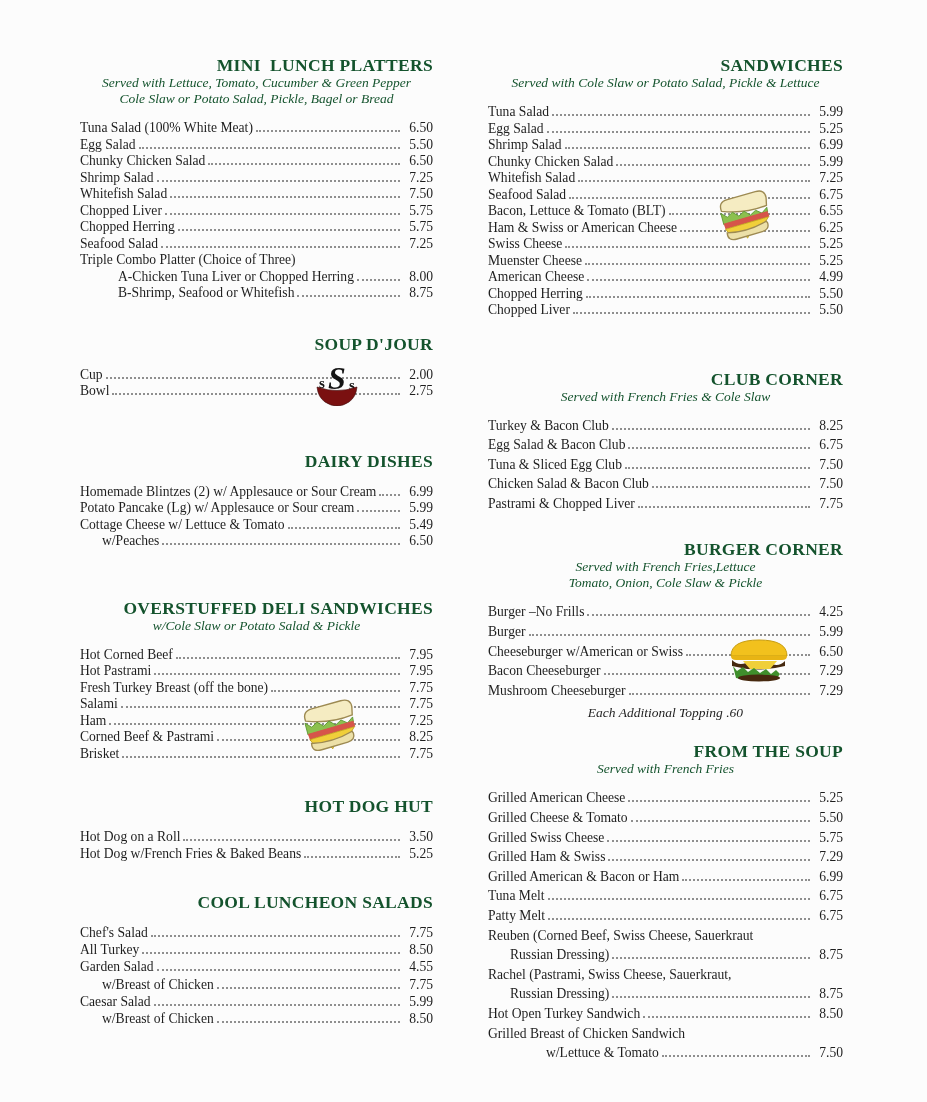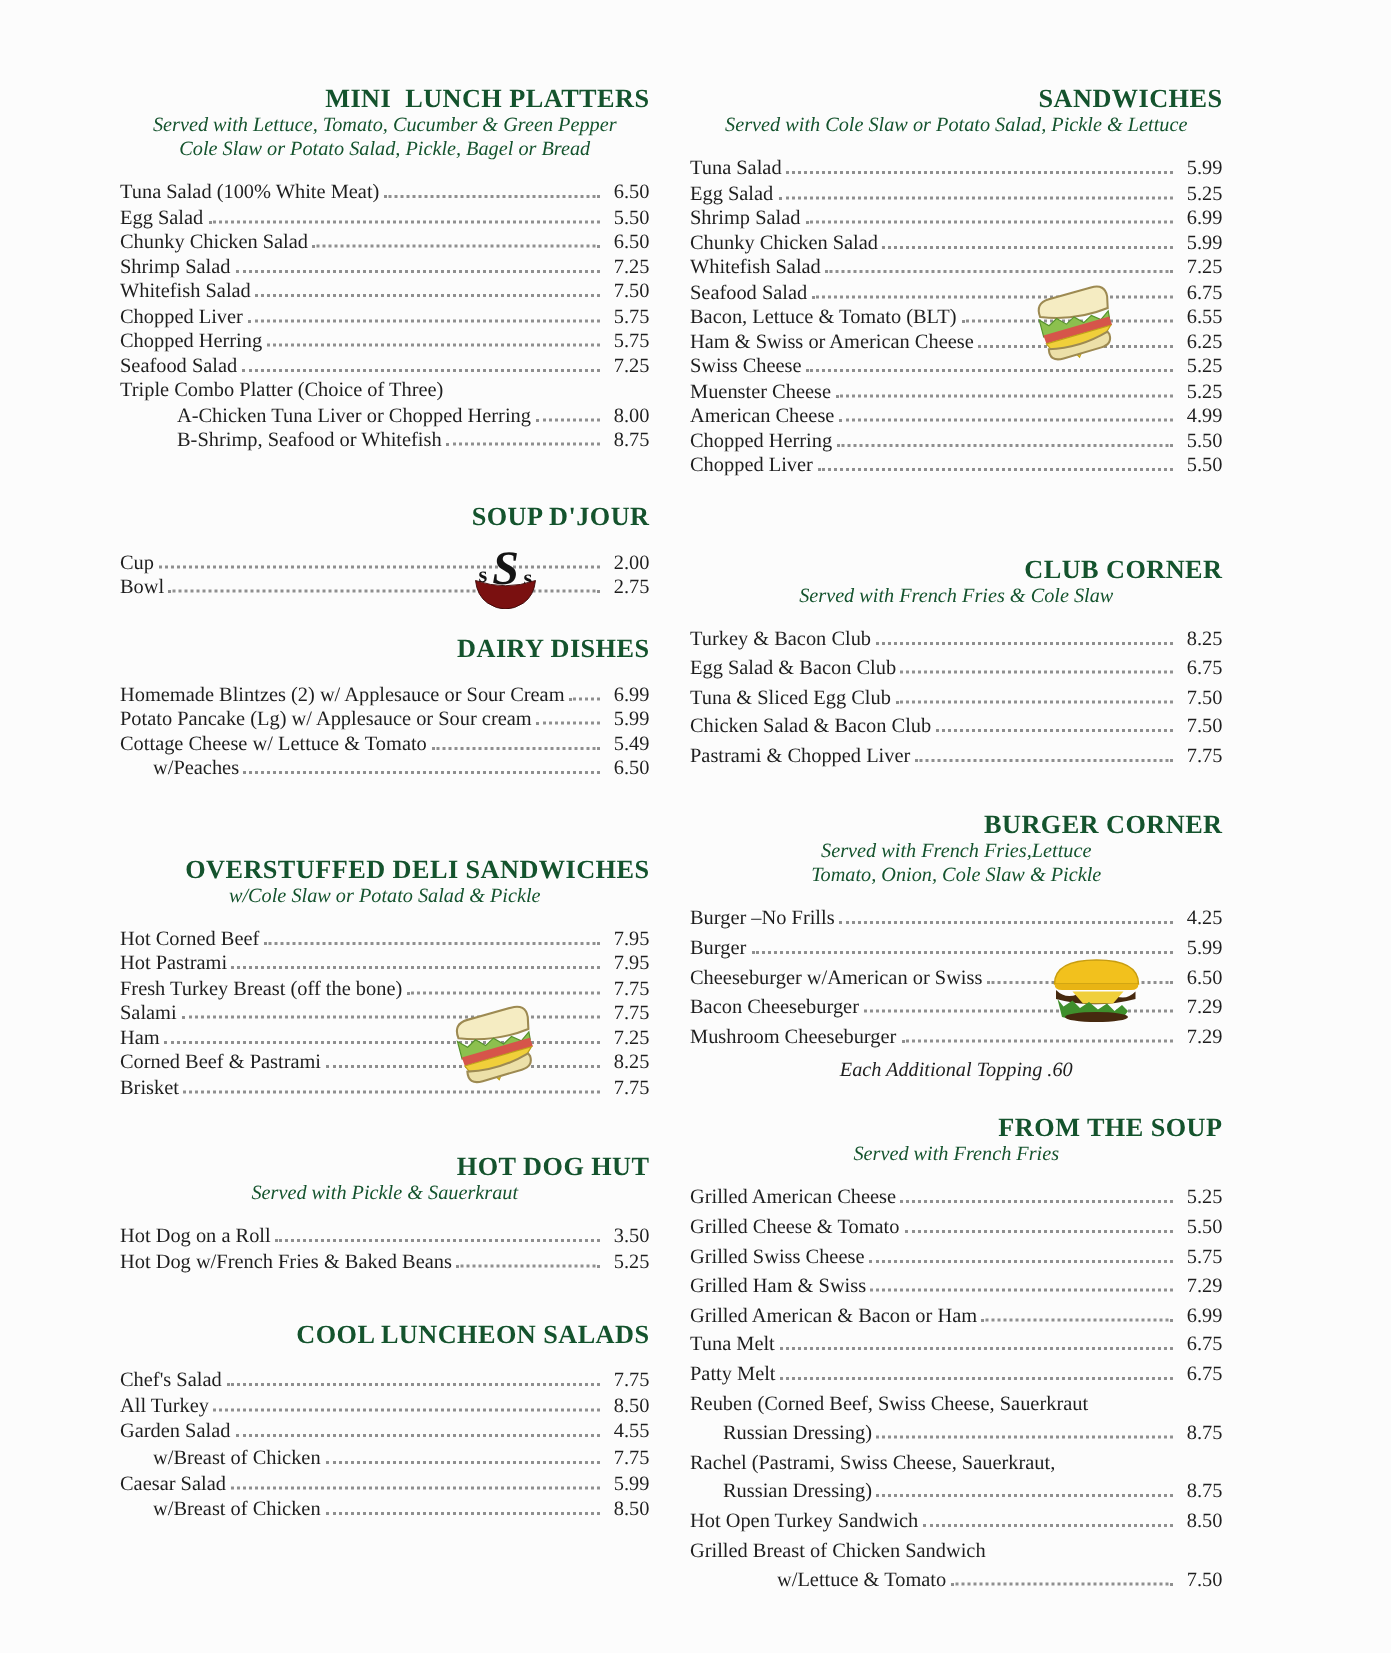--- a/index.html
+++ b/index.html
@@ -6,21 +6,21 @@
   body{
     width:927px;height:1102px;
     background:#fcfcfc;
     color:#1e1e1e;
     font-family:"Liberation Serif", serif;
     position:relative;overflow:hidden;
   }
   .page{position:absolute;inset:0;}
   .col{position:absolute;top:55px;}
   .col-left{left:80px;width:353px;}
-  .col-right{left:460px;width:355px;}
+  .col-right{left:488px;width:355px;}
 
   .menu-section{position:relative;}
   .section-title{
     font-weight:bold;font-size:17.5px;line-height:20px;
     text-align:right;letter-spacing:.3px;color:#14532d;white-space:pre;
   }
   .section-subtitle{
     font-style:italic;font-size:13.5px;line-height:16px;
     text-align:center;color:#14532d;
   }
@@ -38,21 +38,21 @@
   .leader{
     flex:1 1 auto;min-width:8px;
     border-bottom:2px dotted #8f8f8f;
     margin:0 3px 3px 3px;
   }
   .item-price{flex:0 0 auto;min-width:30px;text-align:right;}
   .footnote{font-style:italic;font-size:13.5px;text-align:center;margin-top:3px;}
 
   
   [data-name="section-soup-d-jour"]{margin-top:32px;}
-  [data-name="section-dairy-dishes"]{margin-top:22px;}
+  [data-name="section-dairy-dishes"]{margin-top:51px;}
   [data-name="section-overstuffed-deli-sandwiches"]{margin-top:48px;}
   [data-name="section-hot-dog-hut"]{margin-top:34px;}
   [data-name="section-cool-luncheon-salads"]{margin-top:30px;}
   
   [data-name="section-club-corner"]{margin-top:50px;}
   [data-name="section-burger-corner"]{margin-top:24px;}
   [data-name="section-from-the-grill"]{margin-top:20px;}
 
   .icon{position:absolute;z-index:2;pointer-events:none;}
   .icon svg{display:block;width:100%;height:100%;}
@@ -221,21 +221,20 @@
       <path d="M8 21 L14 26 L20 22 L26 27 L32 23 L38 28 L44 24 L50 28 L56 23 L56 28 L9 33 Z" fill="#8cc04e" stroke="#55922c" stroke-width="0.8"></path>
       <path d="M9 32 L56 27 L57 33 L10 38 Z" fill="#d6554a"></path>
       <path d="M10 38 L56 33 L49 41 L36 43 L31 51 L26 44 L14 45 Z" fill="#f0cf3a" stroke="#bfa117" stroke-width="0.8"></path>
       <path d="M11 42 Q10 51 20 50 L47 47 Q55 46 54 39 L53 37 Q32 45 11 42 Z" fill="#ece0a8" stroke="#9d8a52" stroke-width="1.4"></path>
     </g>
   </svg>
         </span>
       </section>
       <section class="menu-section" data-name="section-hot-dog-hut">
         <div class="section-title" data-name="section-title">HOT DOG HUT</div>
-        <div class="section-subtitle" data-name="section-subtitle">Served with Pickle &amp; Sauerkraut</div>
         <div class="items" data-name="menu-items">
           <div class="item-row" data-name="menu-item">
             <span class="item-label" data-name="item-label">Hot Dog on a Roll</span>
             <span class="leader" data-name="dotted-leader"></span>
             <span class="item-price" data-name="item-price">3.50</span>
           </div>
           <div class="item-row" data-name="menu-item">
             <span class="item-label" data-name="item-label">Hot Dog w/French Fries &amp; Baked Beans</span>
             <span class="leader" data-name="dotted-leader"></span>
             <span class="item-price" data-name="item-price">5.25</span>

